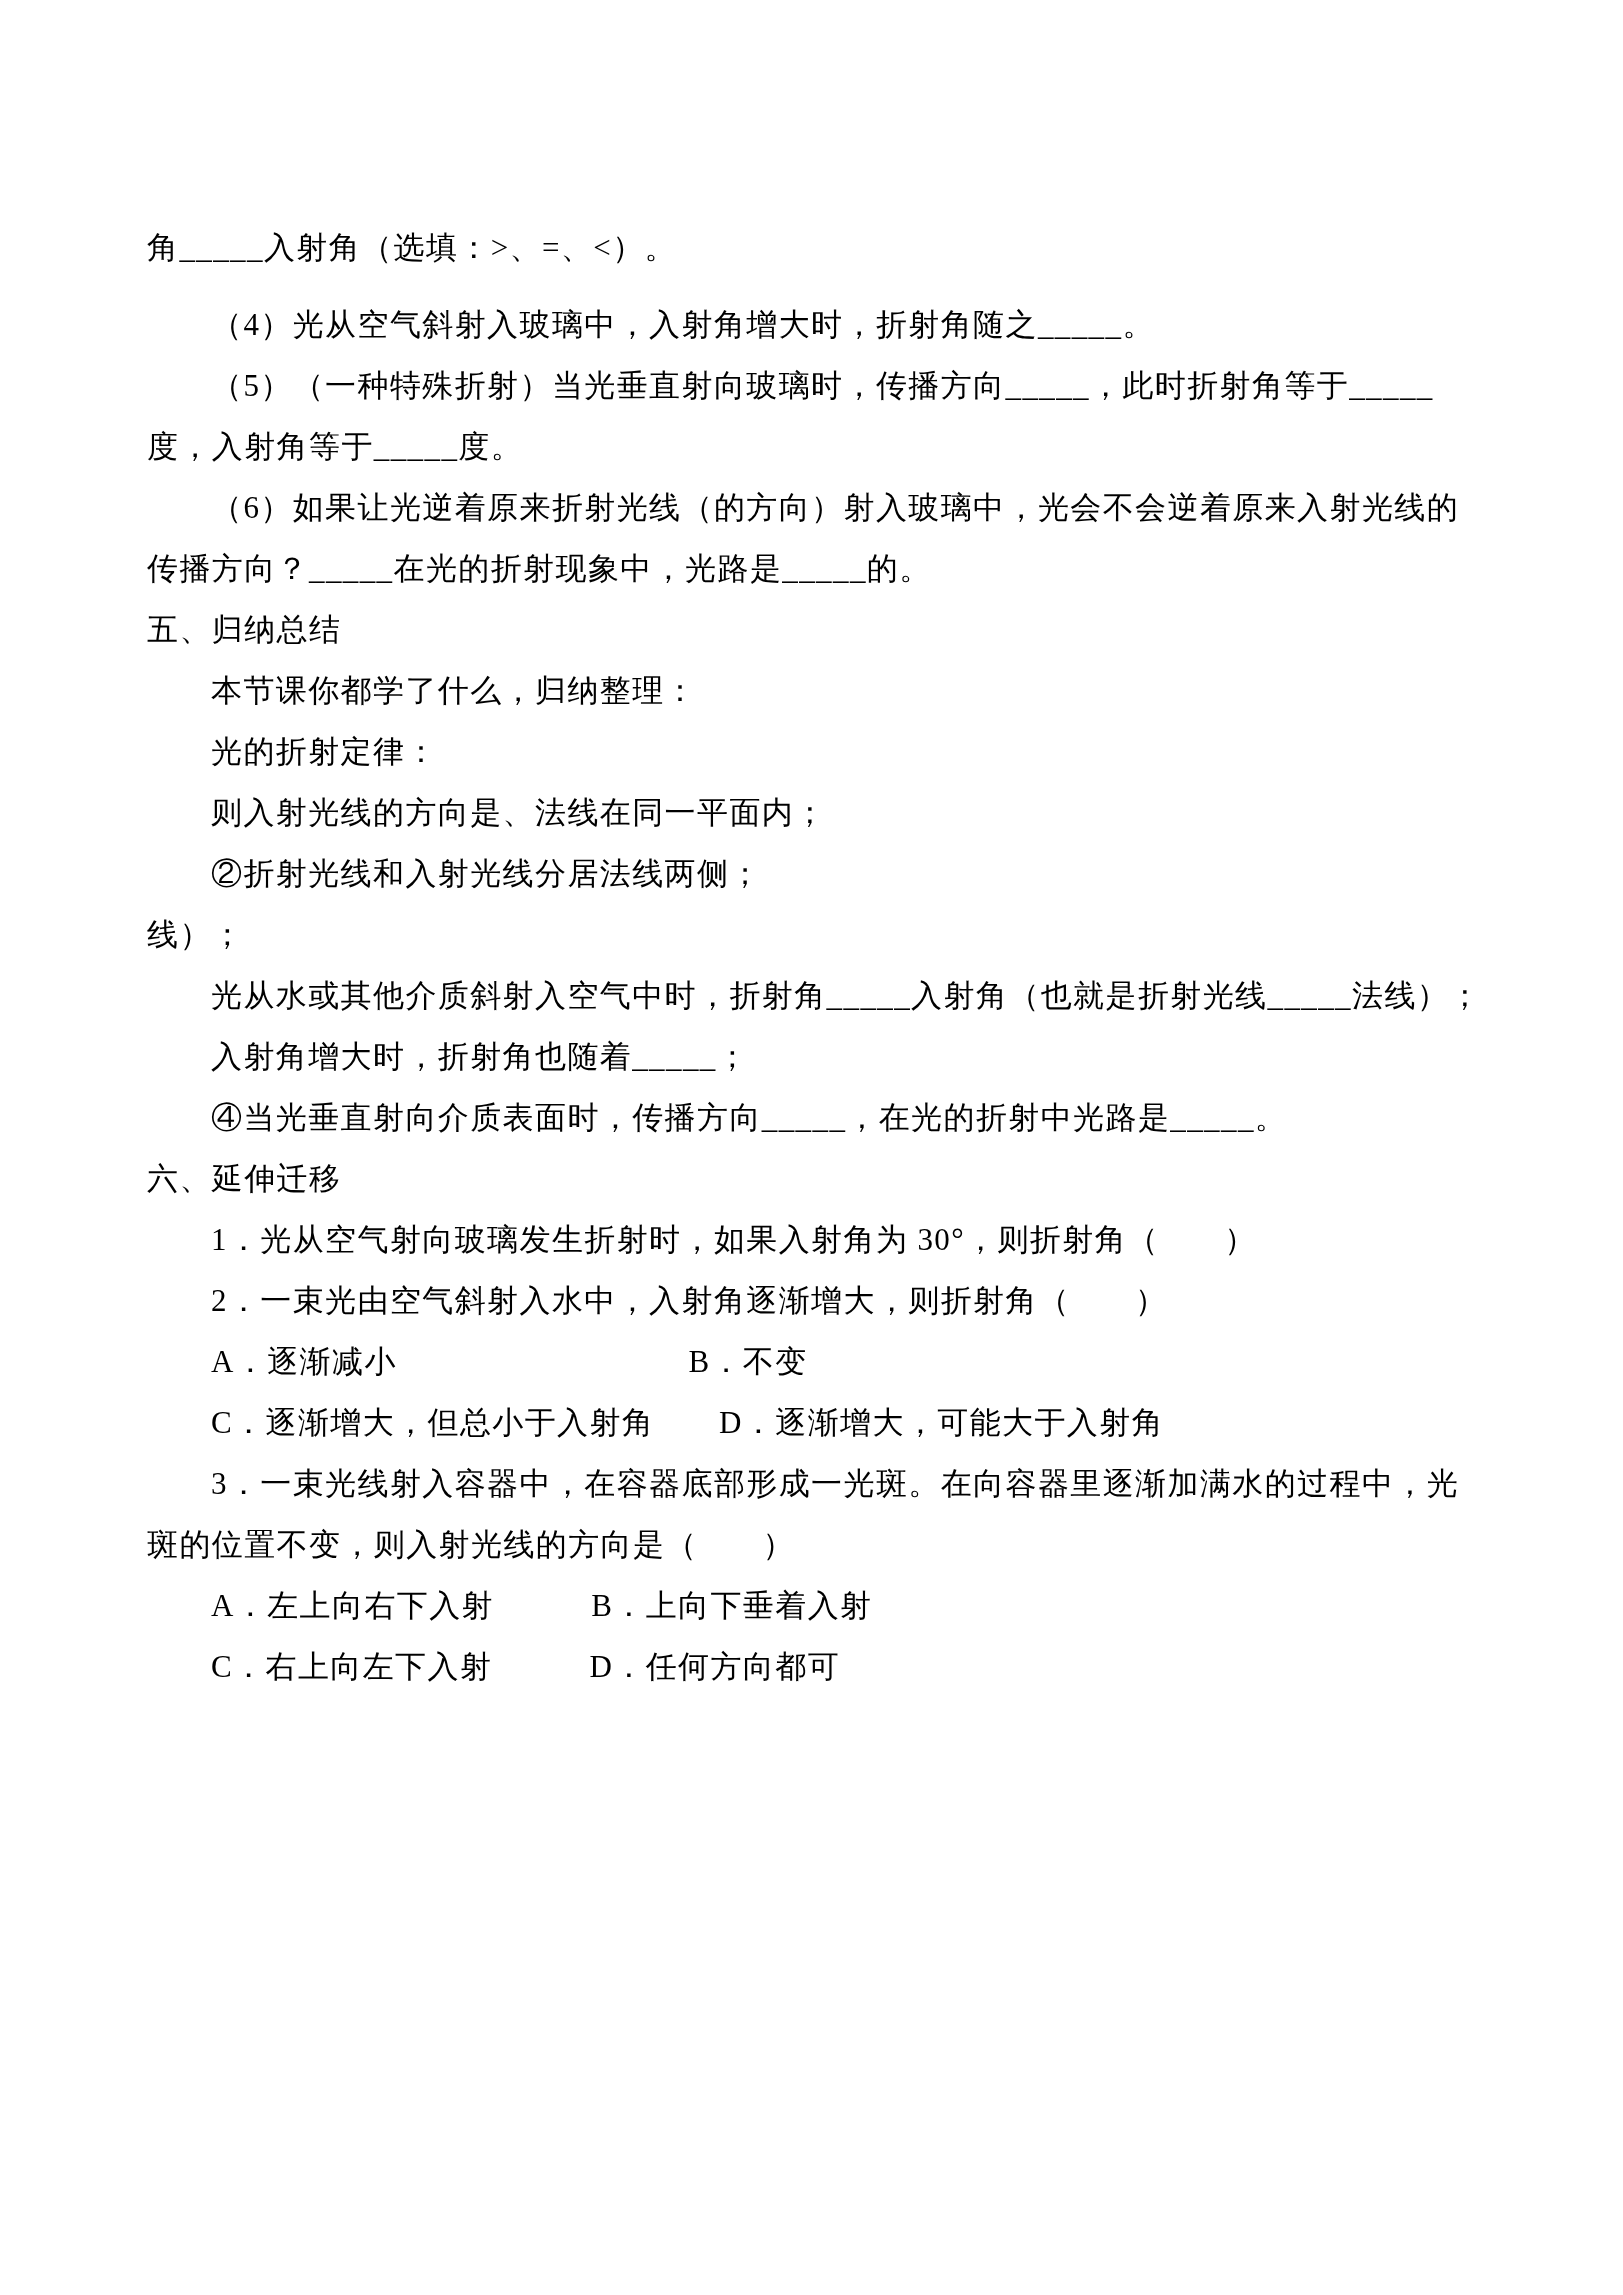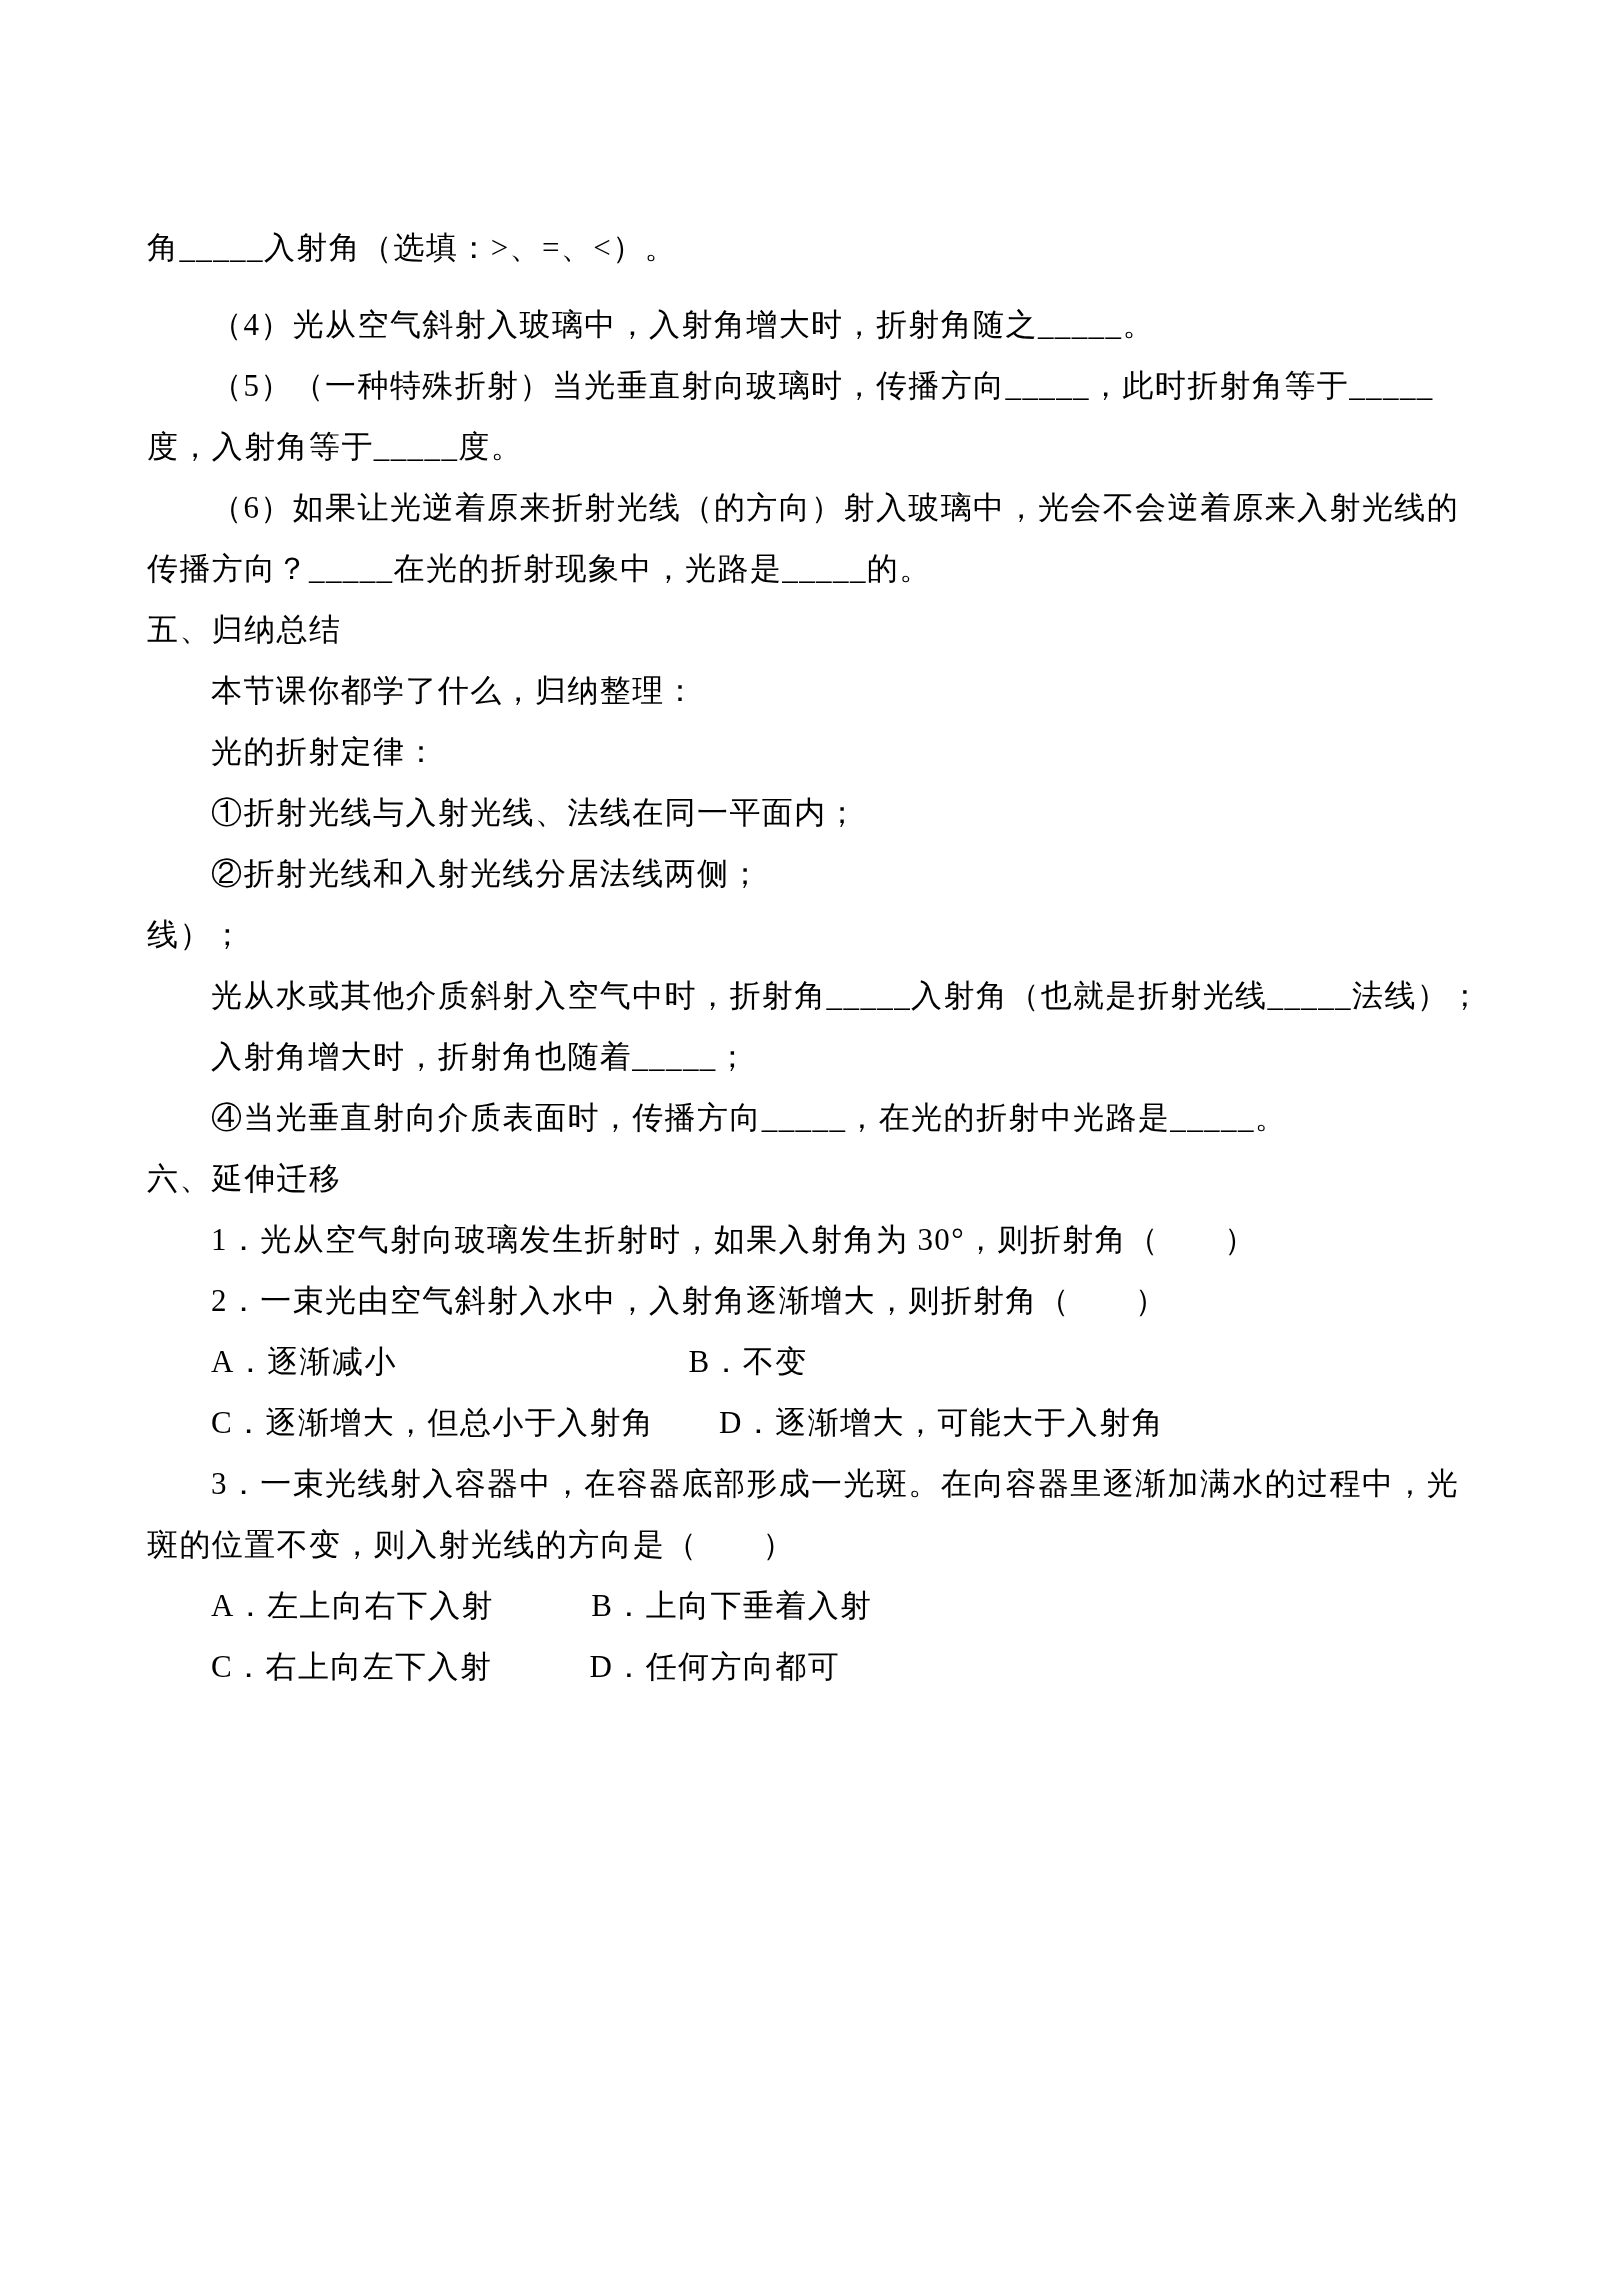--- a/index.html
+++ b/index.html
@@ -55,21 +55,21 @@
   <div class="content">
     <div class="line">角_____入射角（选填：&gt;、=、&lt;）。</div>
     <div class="line indent gap-before">（4）光从空气斜射入玻璃中，入射角增大时，折射角随之_____。</div>
     <div class="line indent">（5）（一种特殊折射）当光垂直射向玻璃时，传播方向_____，此时折射角等于_____</div>
     <div class="line">度，入射角等于_____度。</div>
     <div class="line indent">（6）如果让光逆着原来折射光线（的方向）射入玻璃中，光会不会逆着原来入射光线的</div>
     <div class="line">传播方向？_____在光的折射现象中，光路是_____的。</div>
     <div class="line">五、归纳总结</div>
     <div class="line indent">本节课你都学了什么，归纳整理：</div>
     <div class="line indent">光的折射定律：</div>
-    <div class="line indent">①折射光线与入射光线、法线在同一平面内；</div>
+    <div class="line indent">则入射光线的方向是、法线在同一平面内；</div>
     <div class="line indent">②折射光线和入射光线分居法线两侧；</div>
     <div class="line">线）；</div>
     <div class="line indent">光从水或其他介质斜射入空气中时，折射角_____入射角（也就是折射光线_____法线）；</div>
     <div class="line indent">入射角增大时，折射角也随着_____；</div>
     <div class="line indent">④当光垂直射向介质表面时，传播方向_____，在光的折射中光路是_____。</div>
     <div class="line">六、延伸迁移</div>
     <div class="line indent">1．光从空气射向玻璃发生折射时，如果入射角为 30°，则折射角（　　）</div>
     <div class="line indent">2．一束光由空气斜射入水中，入射角逐渐增大，则折射角（　　）</div>
     <div class="line indent">A．逐渐减小　　　　　　　　　B．不变</div>
     <div class="line indent">C．逐渐增大，但总小于入射角　　D．逐渐增大，可能大于入射角</div>

